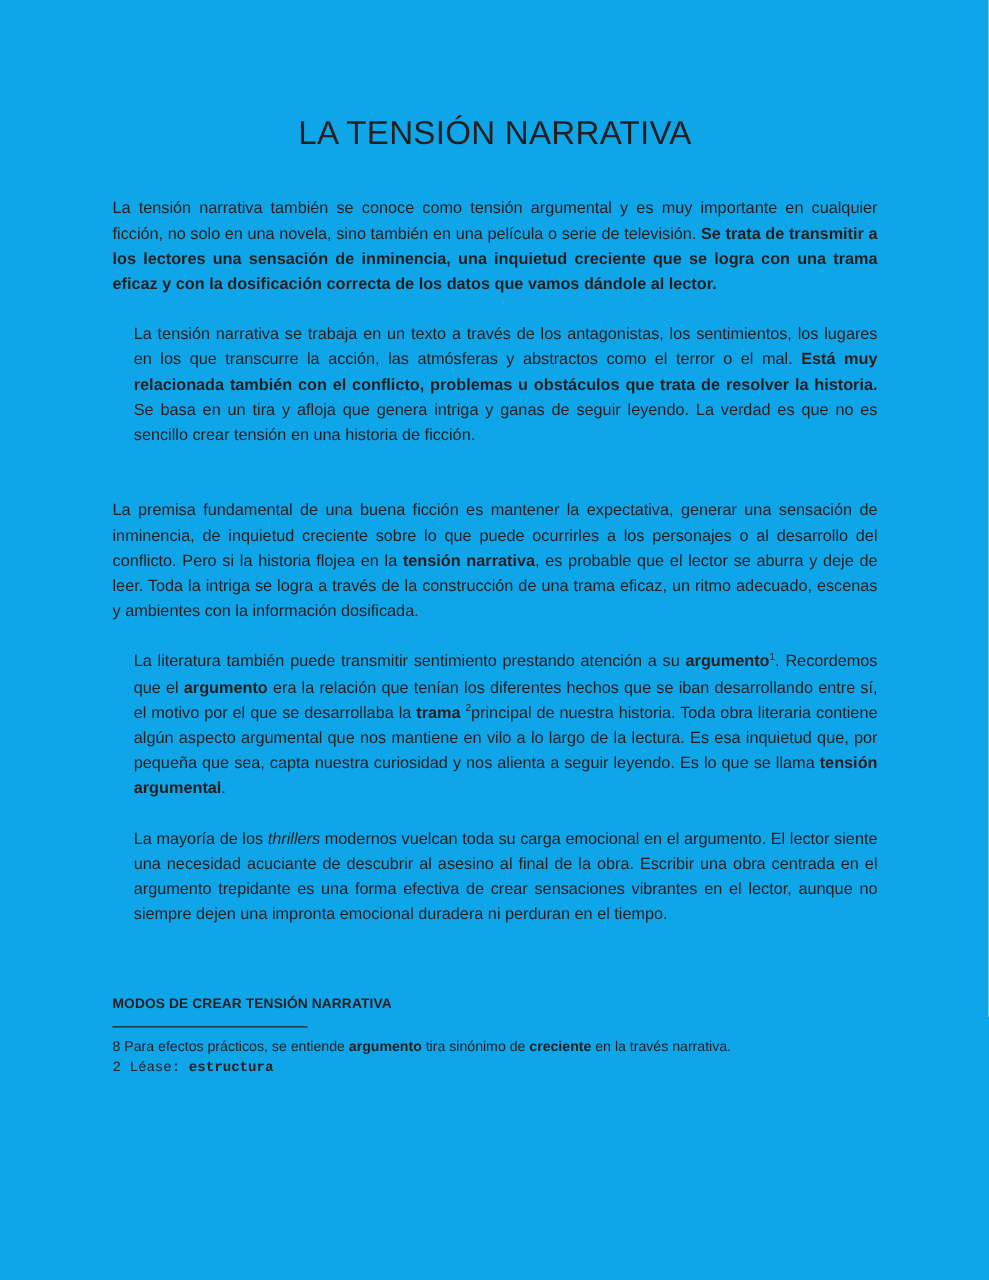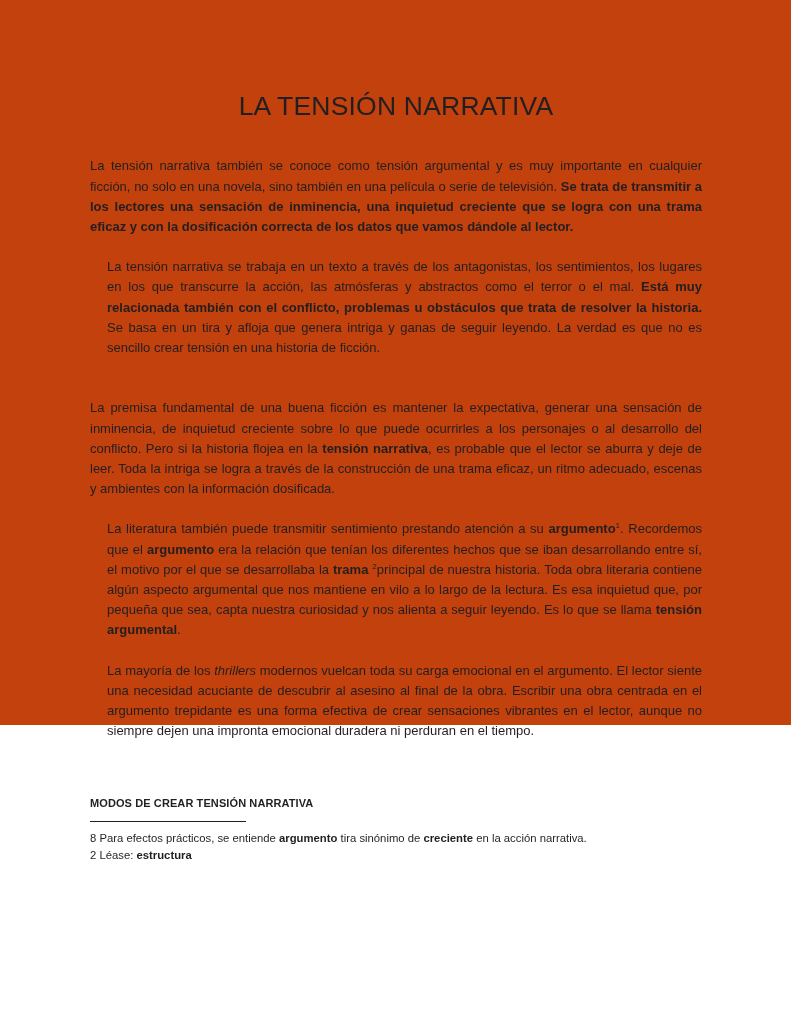--- a/index.html
+++ b/index.html
@@ -12,22 +12,22 @@
     width: 791px;
     height: 1024px;
     font-family: "Liberation Sans", sans-serif;
     color: #231f20;
     overflow: hidden;
   }
 
   .page {
     position: relative;
     width: 791px;
-    height: 725px;
-    background: #c2410c;
+    height: 1024px;
+    background: #0ea5e9;
     box-sizing: border-box;
   }
 
   .content {
     position: absolute;
     left: 90px;
     top: 0;
     width: 612px;
   }
 
@@ -98,21 +98,21 @@
   }
 
   .footnote {
     font-size: 11.3px;
     line-height: 16.5px;
     margin: 0;
     color: #231f20;
     text-align: left;
   }
 
-  .footnote + .footnote { margin-top: 1px; }
+  .footnote + .footnote { margin-top: 1px; font-family: Liberation Mono, monospace; }
 </style>
 </head>
 <body>
 
 <div class="page">
   <div class="content">
 
     <h1 class="doc-title">LA TENSIÓN NARRATIVA</h1>
 
 
@@ -124,18 +124,18 @@
 
     <p class="body-par par-gap"><span>La literatura también puede transmitir sentimiento prestando atención a su </span><b>argumento</b><sup>1</sup><span>. Recordemos que el </span><b>argumento</b><span> era la relación que tenían los diferentes hechos que se iban desarrollando entre sí, el motivo por el que se desarrollaba la </span><b>trama</b><span> </span><sup>2</sup><span>principal de nuestra historia. Toda obra literaria contiene algún aspecto argumental que nos mantiene en vilo a lo largo de la lectura. Es esa inquietud que, por pequeña que sea, capta nuestra curiosidad y nos alienta a seguir leyendo. Es lo que se llama </span><b>tensión argumental</b><span>.</span></p>
 
     <p class="body-par par-gap"><span>La mayoría de los </span><i>thrillers</i><span> modernos vuelcan toda su carga emocional en el argumento. El lector siente una necesidad acuciante de descubrir al asesino al final de la obra. Escribir una obra centrada en el argumento trepidante es una forma efectiva de crear sensaciones vibrantes en el lector, aunque no siempre dejen una impronta emocional duradera ni perduran en el tiempo.</span></p>
 
     <h2 class="modos-heading">MODOS DE CREAR TENSIÓN NARRATIVA</h2>
 
     <div class="footnote-sep"></div>
 
     <div class="footnotes">
-      <p class="footnote"><span>8 Para efectos prácticos, se entiende </span><b>argumento</b><span> tira sinónimo de </span><b>creciente</b><span> en la acción narrativa.</span></p>
+      <p class="footnote"><span>8 Para efectos prácticos, se entiende </span><b>argumento</b><span> tira sinónimo de </span><b>creciente</b><span> en la través narrativa.</span></p>
       <p class="footnote"><span>2 Léase: </span><b>estructura</b></p>
     </div>
 
   </div>
 </div>
 
 </body></html>

